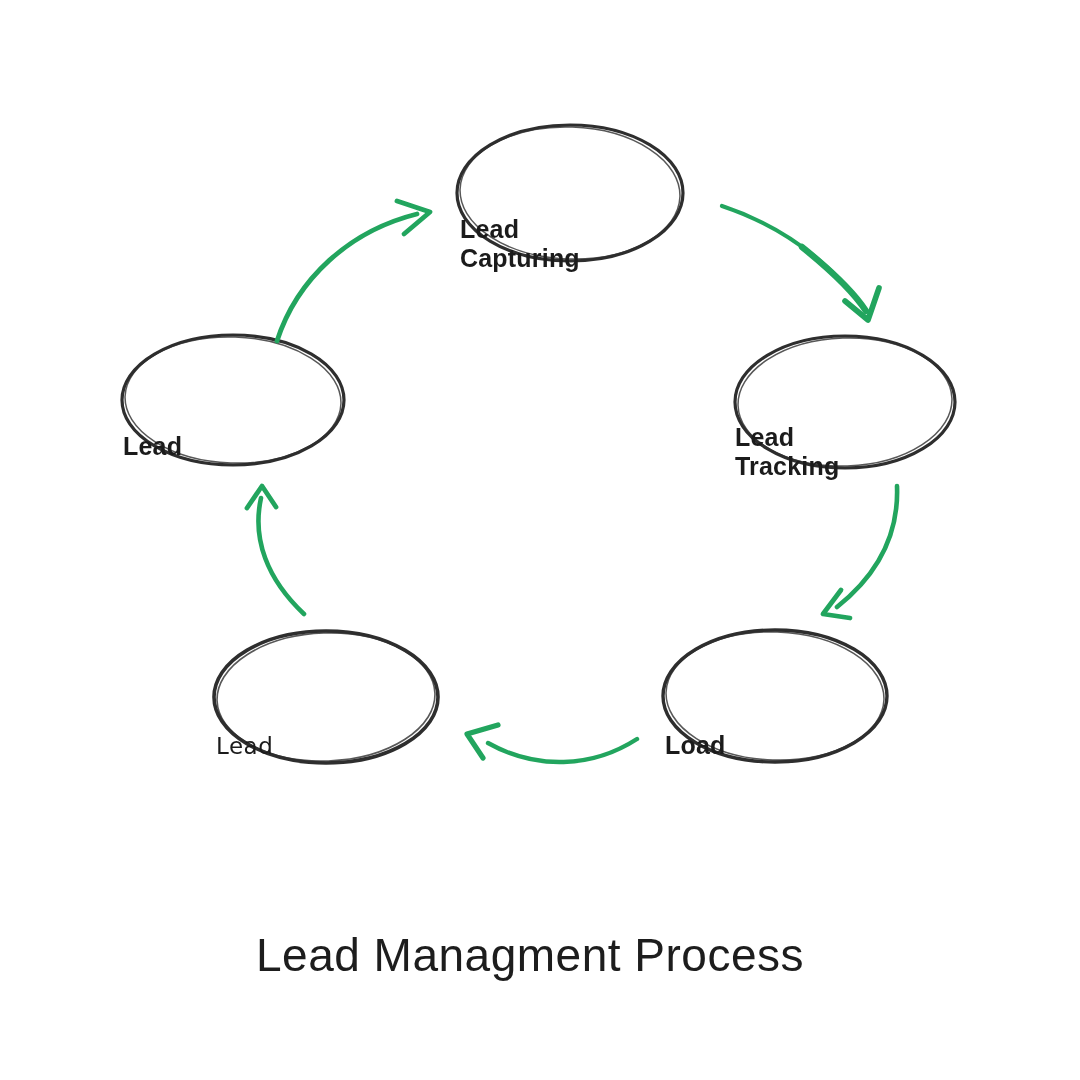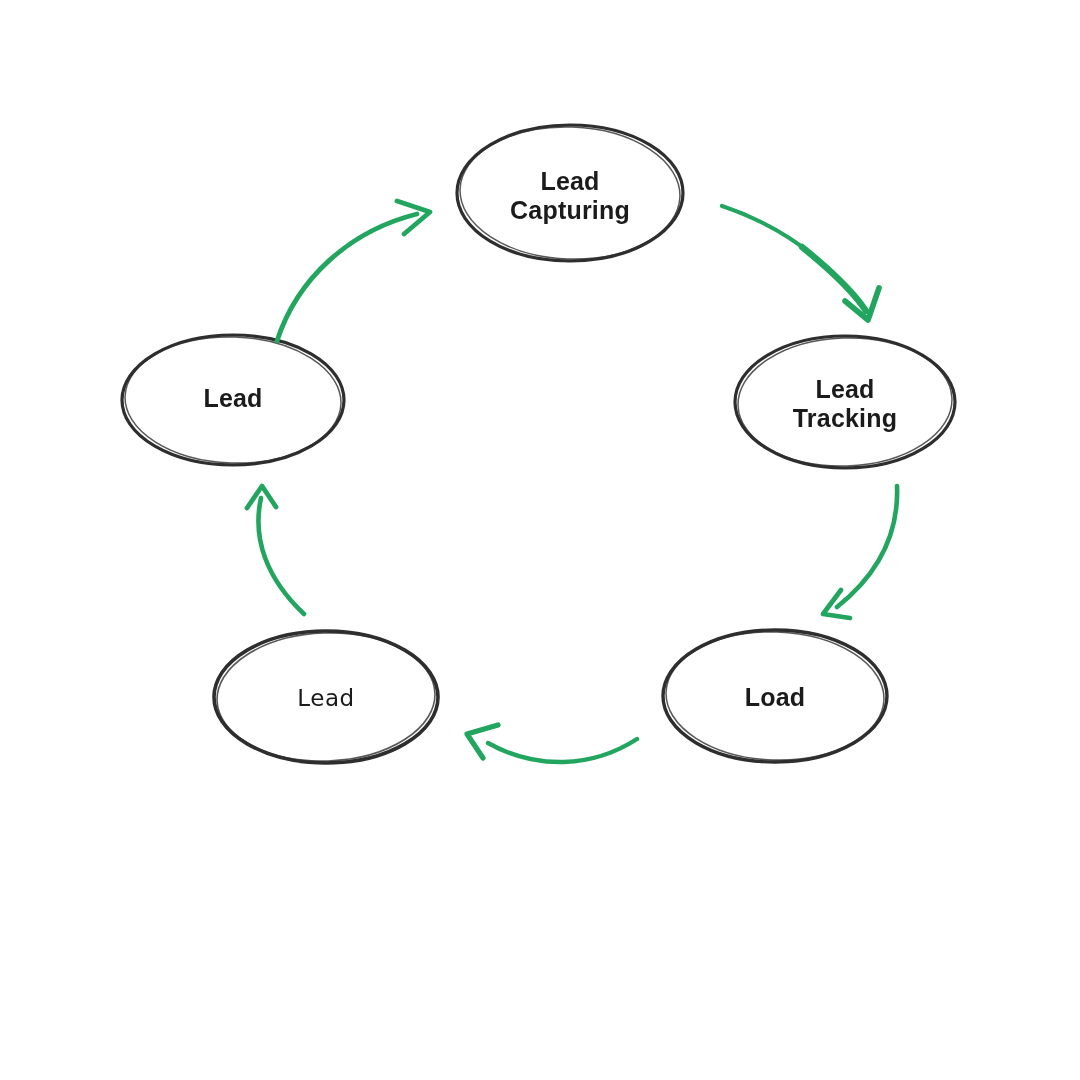--- a/index.html
+++ b/index.html
@@ -19,26 +19,27 @@
     position: absolute;
     left: 0;
     top: 0;
     width: 1080px;
     height: 1080px;
   }
   .node-label {
     position: absolute;
     width: 220px;
     transform: translate(-50%, -50%);
-    text-align: center;
+    text-align: left;
     color: #1b1b1b;
     font-weight: 700;
     font-size: 25px;
     line-height: 1.16;
     letter-spacing: 0.2px;
+    margin-top: 48px;
   }
   .node-label span { display: block; }
   .pos-lead-capturing    { left: 570px; top: 196px; }
   .pos-lead-tracking     { left: 845px; top: 404px; }
   .pos-load-distribution { left: 775px; top: 697px; }
   .pos-lead-qualification {
     left: 326px; top: 699px;
     font-family: "DejaVu Sans", sans-serif;
     font-weight: 400;
     font-size: 23px;
@@ -122,14 +123,15 @@
   <div class="node-label pos-load-distribution">
     <span>Load</span>
   </div>
   <div class="node-label pos-lead-qualification">
     <span>Lead</span>
   </div>
   <div class="node-label pos-lead-nuture">
     <span>Lead</span>
   </div>
 
+  <h1 class="diagram-title">Lead Managment Process</h1>
 
 </div>
 
 </body></html>

